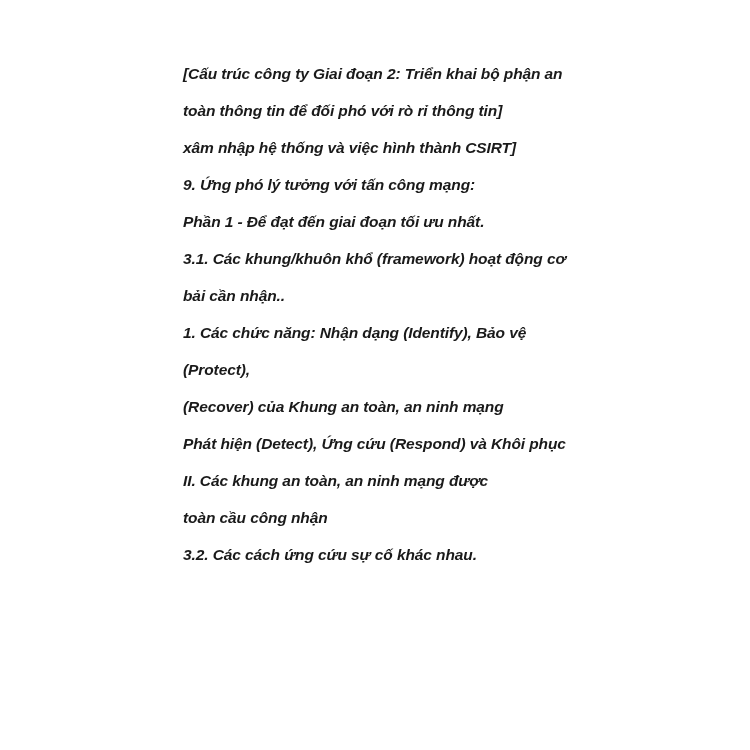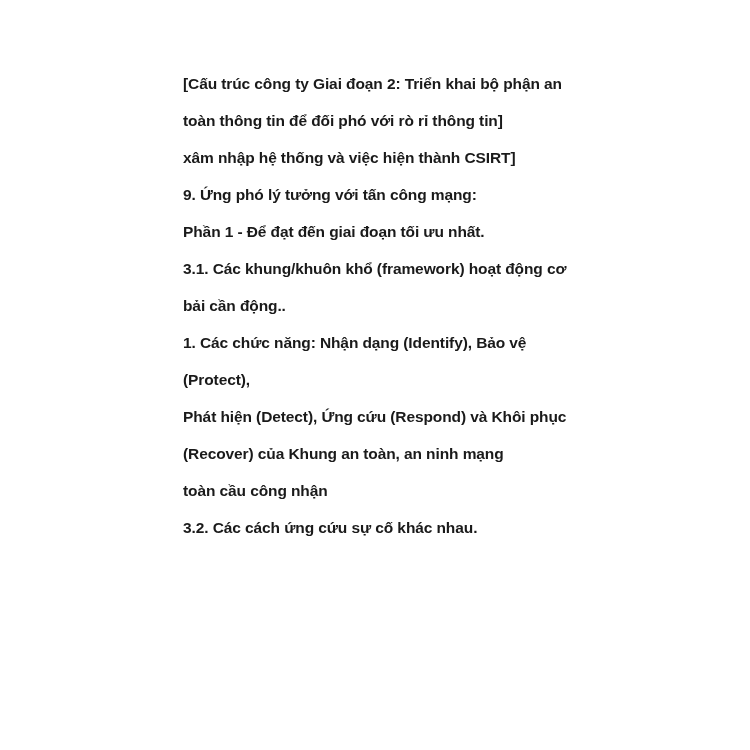--- a/index.html
+++ b/index.html
@@ -9,44 +9,46 @@
     }
     body {
       width: 750px;
       height: 750px;
       position: relative;
       overflow: hidden;
     }
     .doc {
       position: absolute;
       left: 183px;
-      top: 72px;
+      top: 62px;
       width: 420px;
+      font-style: italic;
     }
     .line {
       font-family: "Liberation Sans", sans-serif;
       font-weight: bold;
       font-size: 15.5px;
       color: #1a1a1a;
       height: 37px;
       line-height: 24px;
       white-space: nowrap;
       letter-spacing: -0.1px;
     }
   </style>
 </head>
 <body>
 
 <div class="doc">
   <div class="line">[Cấu trúc công ty Giai đoạn 2: Triển khai bộ phận an</div>
   <div class="line">toàn thông tin để đối phó với rò rỉ thông tin]</div>
-  <div class="line">xâm nhập hệ thống và việc hiện thành CSIRT]</div>
+  <div class="line">xâm nhập hệ thống và việc hình thành CSIRT]</div>
   <div class="line">9. Ứng phó lý tưởng với tấn công mạng:</div>
   <div class="line">Phần 1 - Để đạt đến giai đoạn tối ưu nhất.</div>
   <div class="line">3.1. Các khung/khuôn khổ (framework) hoạt động cơ</div>
-  <div class="line">bải cần động..</div>
+  <div class="line">bải cần nhận..</div>
   <div class="line">1. Các chức năng: Nhận dạng (Identify), Bảo vệ</div>
   <div class="line">(Protect),</div>
+  <div class="line">(Recover) của Khung an toàn, an ninh mạng</div>
   <div class="line">Phát hiện (Detect), Ứng cứu (Respond) và Khôi phục</div>
-  <div class="line">(Recover) của Khung an toàn, an ninh mạng</div>
+  <div class="line">II. Các khung an toàn, an ninh mạng được</div>
   <div class="line">toàn cầu công nhận</div>
   <div class="line">3.2. Các cách ứng cứu sự cố khác nhau.</div>
 </div>
 
 </body></html>

